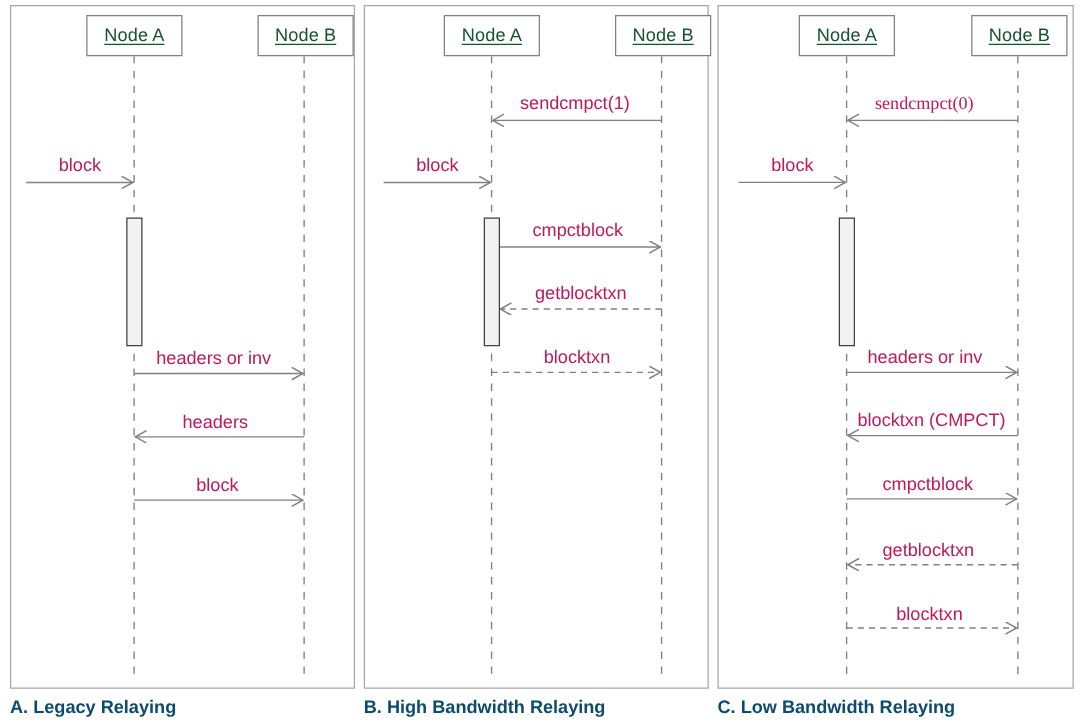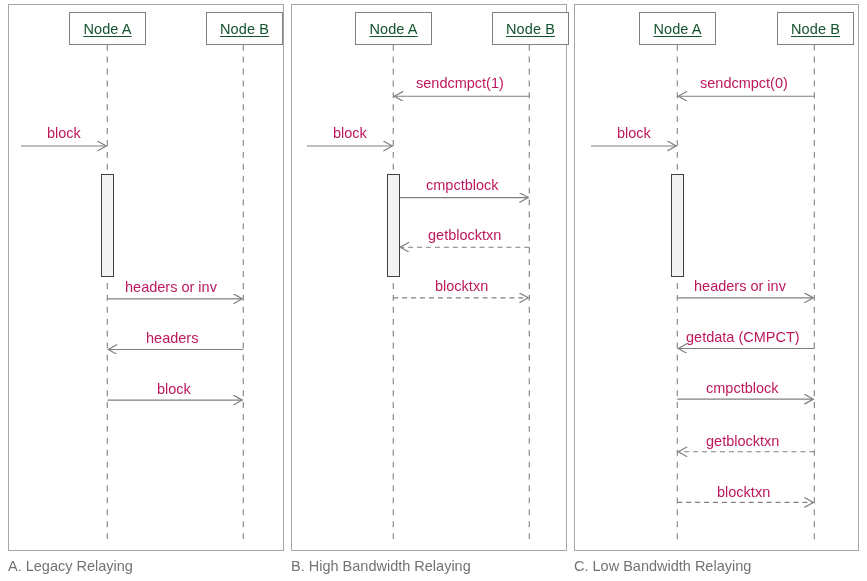--- a/index.html
+++ b/index.html
@@ -73,23 +73,24 @@
     position: absolute;
     font-size: 14.5px;
     color: #be185d;
     white-space: nowrap;
     line-height: 1;
   }
 
   .caption {
     position: absolute;
     font-size: 14.5px;
-    color: #737373;
+    color: #0c4a6e;
     white-space: nowrap;
     line-height: 1;
+    font-weight: bold;
   }
   #caption-a { left: 8px;  top: 559px; }
   #caption-b { left: 291px; top: 559px; }
   #caption-c { left: 574px; top: 559px; }
 </style>
 </head>
 <body>
 
 <div class="figure">
 
@@ -201,24 +202,24 @@
 
     <div class="lifeline-box" style="left:64px; top:7px;">
       <span>Node A</span>
     </div>
     <div class="lifeline-box" style="left:202px; top:7px;">
       <span>Node B</span>
     </div>
 
     <div class="activation" style="left:96px; top:169px; height:103px;"></div>
 
-    <div class="msg-label" style="left:125px; top:71px;">sendcmpct(0)</div>
+    <div class="msg-label" style="left:125px; top:71px;font-family:Liberation Serif, serif;">sendcmpct(0)</div>
     <div class="msg-label" style="left:42px; top:121px;">block</div>
     <div class="msg-label" style="left:119px; top:274px;">headers or inv</div>
-    <div class="msg-label" style="left:111px; top:325px;">getdata (CMPCT)</div>
+    <div class="msg-label" style="left:111px; top:325px;">blocktxn (CMPCT)</div>
     <div class="msg-label" style="left:131px; top:376px;">cmpctblock</div>
     <div class="msg-label" style="left:131px; top:429px;">getblocktxn</div>
     <div class="msg-label" style="left:142px; top:480px;">blocktxn</div>
   </div>
 
   <div class="caption" id="caption-a">A. Legacy Relaying</div>
   <div class="caption" id="caption-c">C. Low Bandwidth Relaying</div>
   <div class="caption" id="caption-b">B. High Bandwidth Relaying</div>
 
 </div>

